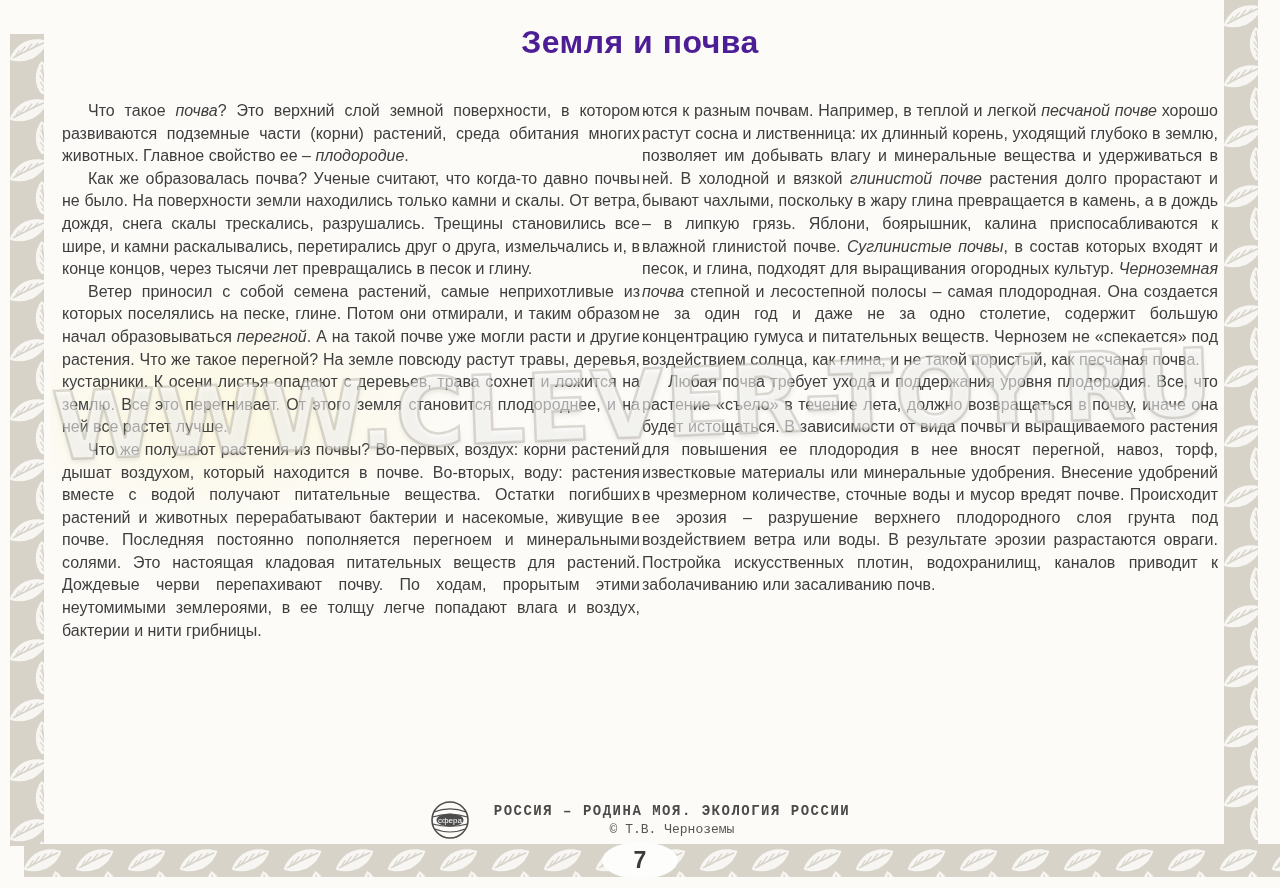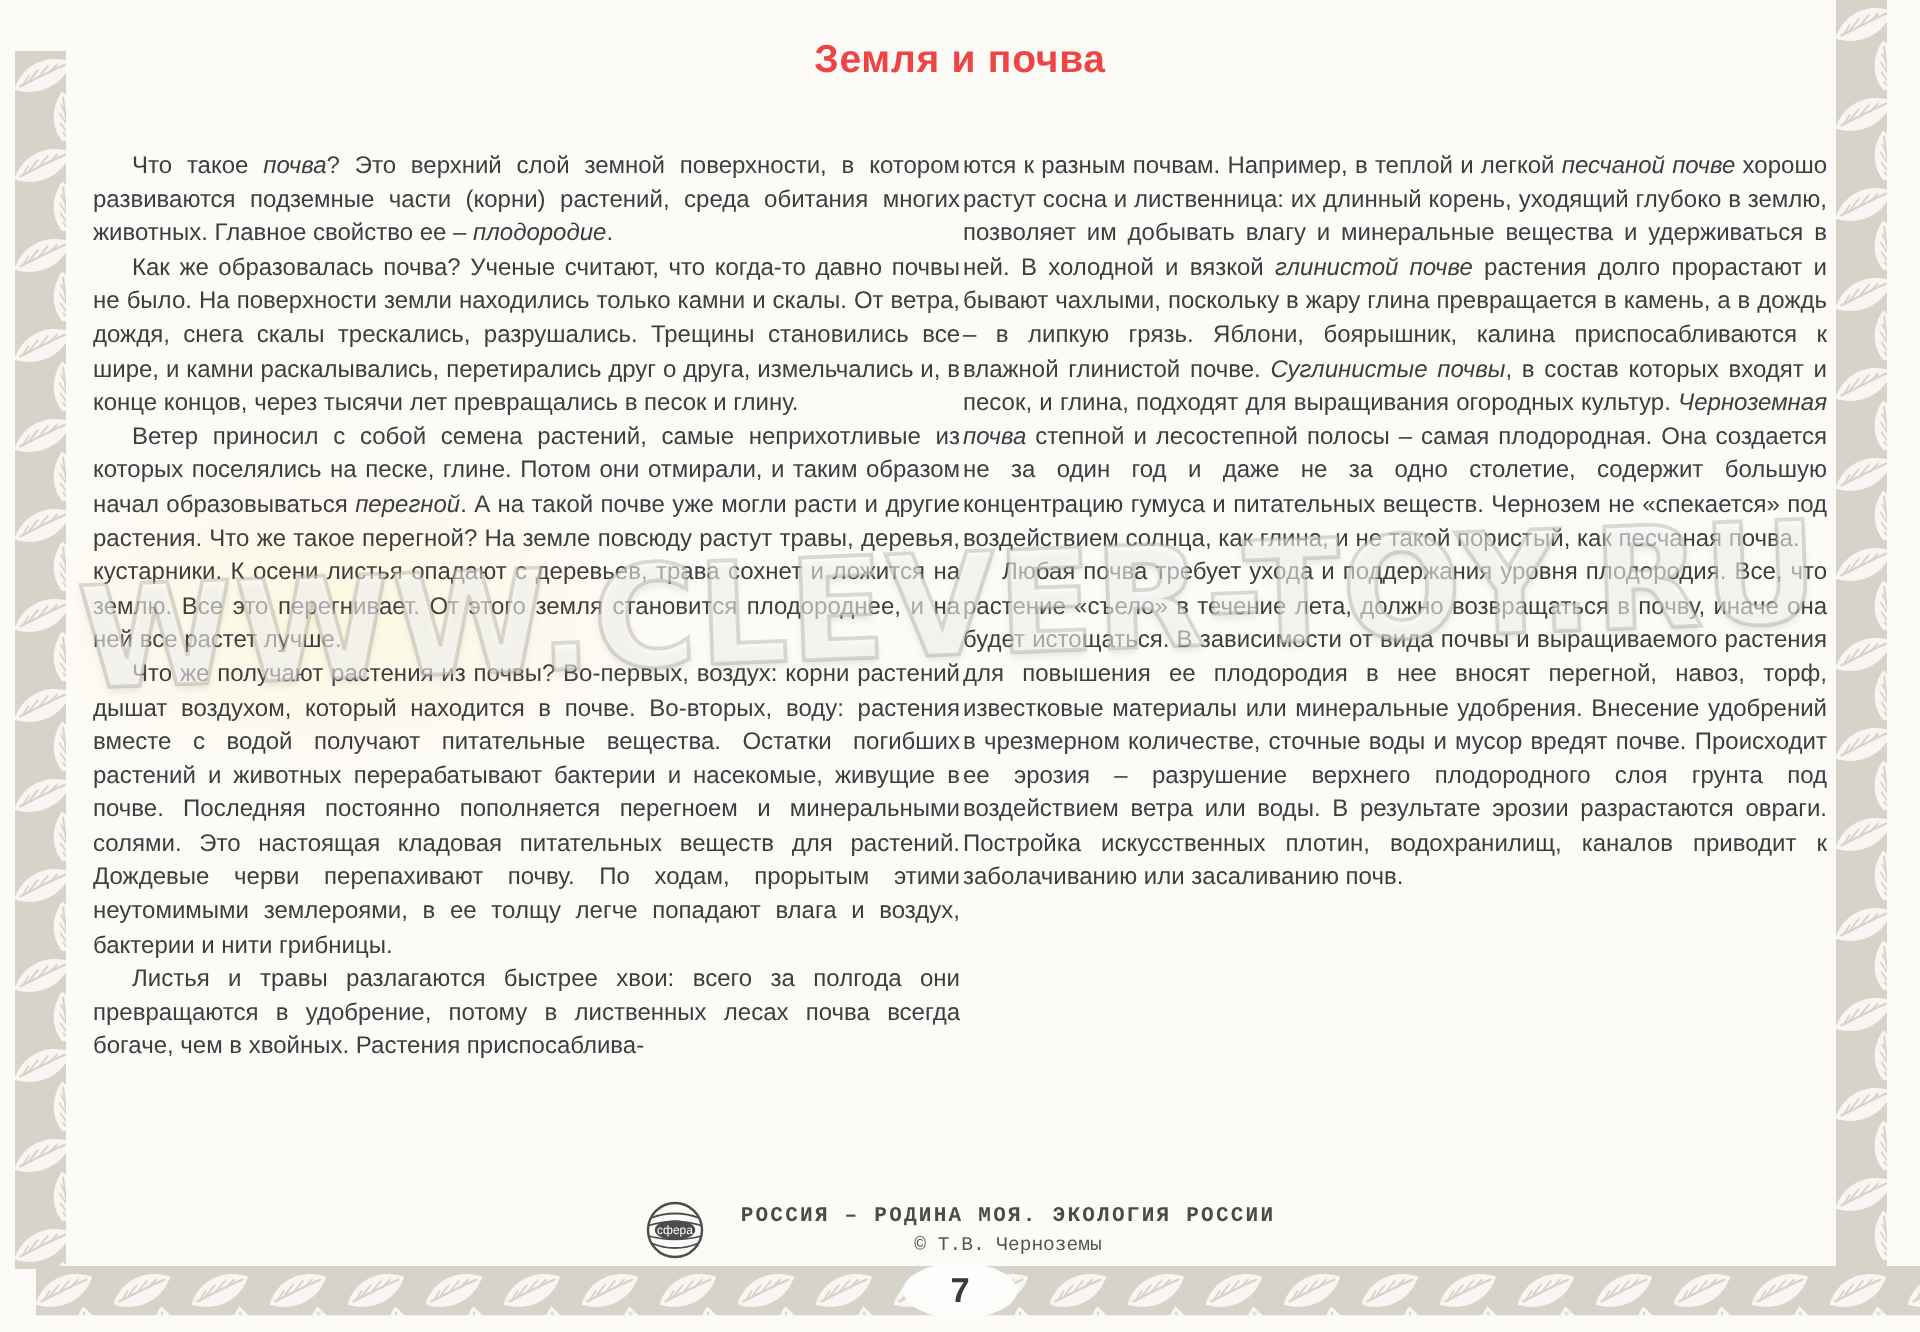--- a/index.html
+++ b/index.html
@@ -16,21 +16,21 @@
   .strip-bottom{left:24px;top:844px;width:1256px;height:33px;}
   .defs{position:absolute;width:0;height:0;}
   
   .tint{
     position:absolute;left:50px;top:300px;width:420px;height:230px;
     background:radial-gradient(ellipse at 40% 50%, rgba(252,243,180,0.35), rgba(252,243,180,0) 70%);
     pointer-events:none;
   }
   .title{
     position:absolute;left:0;top:24px;width:100%;
-    text-align:center;font-size:26px;font-weight:bold;color:#ef4444;
+    text-align:center;font-size:32px;font-weight:bold;color:#4c1d95;
     letter-spacing:0.5px;
   }
   .col{
     position:absolute;top:68px;width:578px;
     font-size:16px;line-height:22.6px;text-align:justify;margin-top:32px;
   }
   .col-left{left:62px;}
   .col-right{left:642px;width:576px;}
   .para{margin:0;text-indent:26px;}
   .para.no-indent{text-indent:0;}
@@ -94,21 +94,20 @@
 
   <div class="tint"></div>
 
   <div class="title">Земля и почва</div>
 
   <div class="col col-left">
     <p class="para"><span>Что такое </span><i>почва</i><span>? Это верхний слой земной поверхности, в котором развиваются подземные части (корни) растений, среда обитания многих животных. Главное свойство ее – </span><i>плодородие</i><span>.</span></p>
     <p class="para"><span>Как же образовалась почва? Ученые считают, что когда-то давно почвы не было. На поверхности земли находились только камни и скалы. От ветра, дождя, снега скалы трескались, разрушались. Трещины становились все шире, и камни раскалывались, перетирались друг о друга, измельчались и, в конце концов, через тысячи лет превращались в песок и глину.</span></p>
     <p class="para"><span>Ветер приносил с собой семена растений, самые неприхотливые из которых поселялись на песке, глине. Потом они отмирали, и таким образом начал образовываться </span><i>перегной</i><span>. А на такой почве уже могли расти и другие растения. Что же такое перегной? На земле повсюду растут травы, деревья, кустарники. К осени листья опадают с деревьев, трава сохнет и ложится на землю. Все это перегнивает. От этого земля становится плодороднее, и на ней все растет лучше.</span></p>
     <p class="para"><span>Что же получают растения из почвы? Во-первых, воздух: корни растений дышат воздухом, который находится в почве. Во-вторых, воду: растения вместе с водой получают питательные вещества. Остатки погибших растений и животных перерабатывают бактерии и насекомые, живущие в почве. Последняя постоянно пополняется перегноем и минеральными солями. Это настоящая кладовая питательных веществ для растений. Дождевые черви перепахивают почву. По ходам, прорытым этими неутомимыми землероями, в ее толщу легче попадают влага и воздух, бактерии и нити грибницы.</span></p>
-    <p class="para"><span>Листья и травы разлагаются быстрее хвои: всего за полгода они превращаются в удобрение, потому в лиственных лесах почва всегда богаче, чем в хвойных. Растения приспосаблива-</span></p>
   </div>
 
   <div class="col col-right">
     <p class="para no-indent"><span>ются к разным почвам. Например, в теплой и легкой </span><i>песчаной почве</i><span> хорошо растут сосна и лиственница: их длинный корень, уходящий глубоко в землю, позволяет им добывать влагу и минеральные вещества и удерживаться в ней. В холодной и вязкой </span><i>глинистой почве</i><span> растения долго прорастают и бывают чахлыми, поскольку в жару глина превращается в камень, а в дождь – в липкую грязь. Яблони, боярышник, калина приспосабливаются к влажной глинистой почве. </span><i>Суглинистые почвы</i><span>, в состав которых входят и песок, и глина, подходят для выращивания огородных культур. </span><i>Черноземная почва</i><span> степной и лесостепной полосы – самая плодородная. Она создается не за один год и даже не за одно столетие, содержит большую концентрацию гумуса и питательных веществ. Чернозем не «спекается» под воздействием солнца, как глина, и не такой пористый, как песчаная почва.</span></p>
     <p class="para"><span>Любая почва требует ухода и поддержания уровня плодородия. Все, что растение «съело» в течение лета, должно возвращаться в почву, иначе она будет истощаться. В зависимости от вида почвы и выращиваемого растения для повышения ее плодородия в нее вносят перегной, навоз, торф, известковые материалы или минеральные удобрения. Внесение удобрений в чрезмерном количестве, сточные воды и мусор вредят почве. Происходит ее эрозия – разрушение верхнего плодородного слоя грунта под воздействием ветра или воды. В результате эрозии разрастаются овраги. Постройка искусственных плотин, водохранилищ, каналов приводит к заболачиванию или засаливанию почв.</span></p>
   </div>
 
   <div class="watermark">WWW.CLEVER-TOY.RU</div>
 
   <div class="footer">

